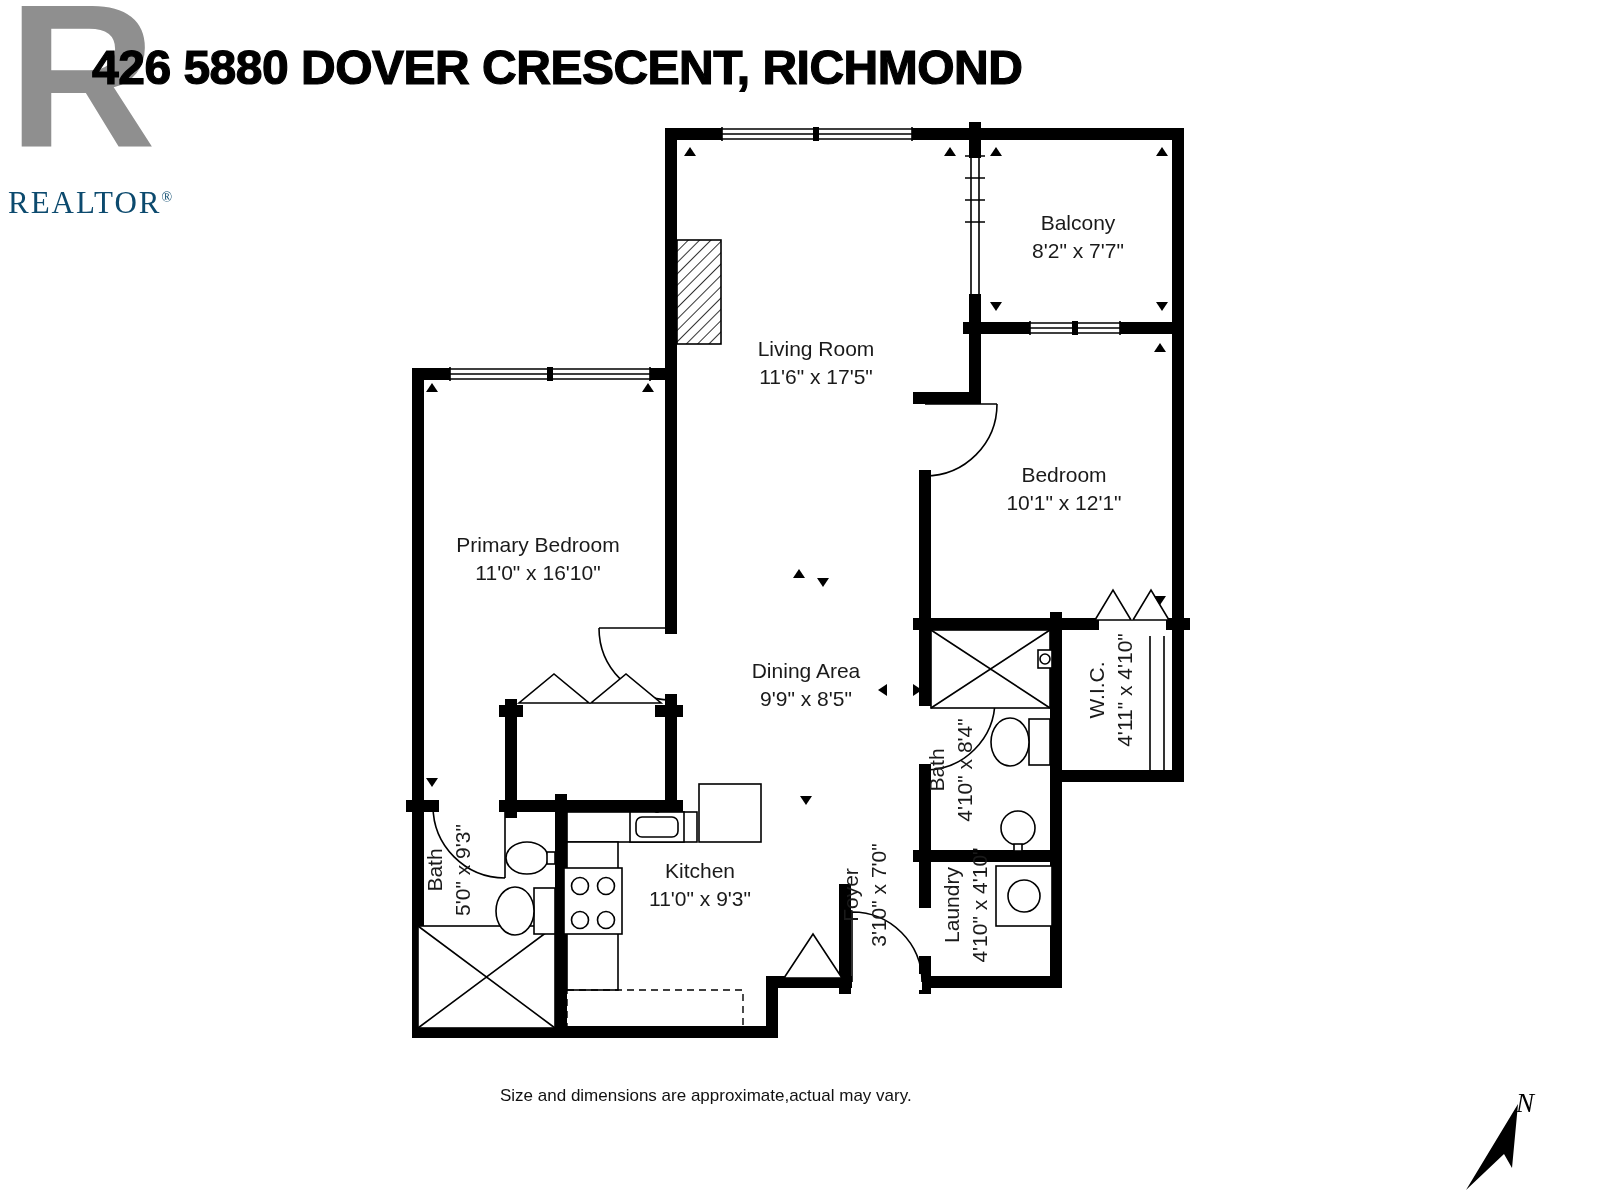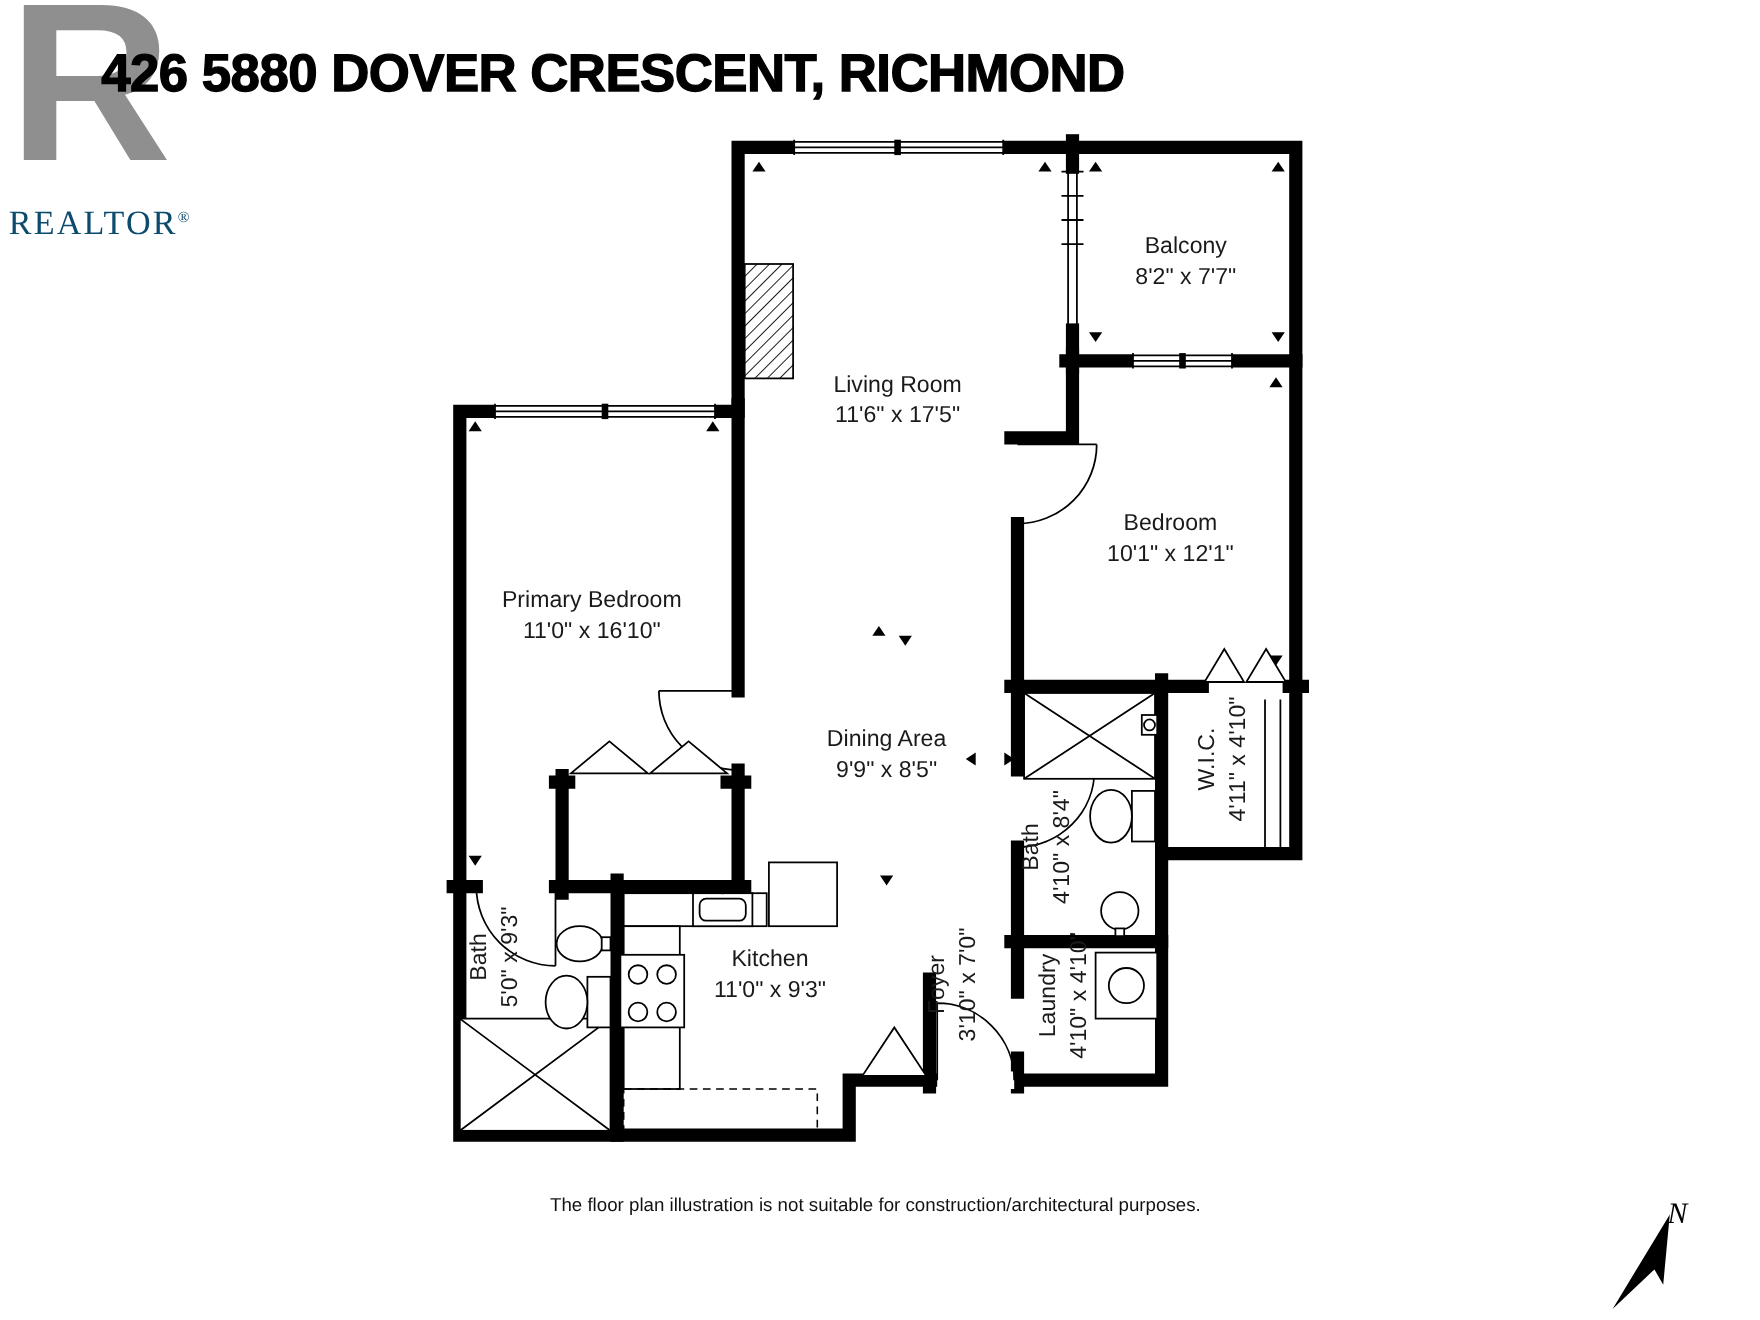--- a/index.html
+++ b/index.html
@@ -257,16 +257,16 @@
     </g>
 
     <g>
       <path d="M1518 1104 L1466 1190 L1504 1154 L1512 1168 Z" fill="#000"></path>
       <text x="1516" y="1112" font-family="Liberation Serif, serif" font-style="italic" font-size="27" fill="#000">N</text>
     </g>
   </svg>
 
 
   <div class="disclaimer">
-    <div>The floor plan illustration is not suitable for construction/architectural purposes.</div>
+    <div>Size and dimensions are approximate,actual may vary.</div>
   </div>
 
 </div>
 
 </body></html>

